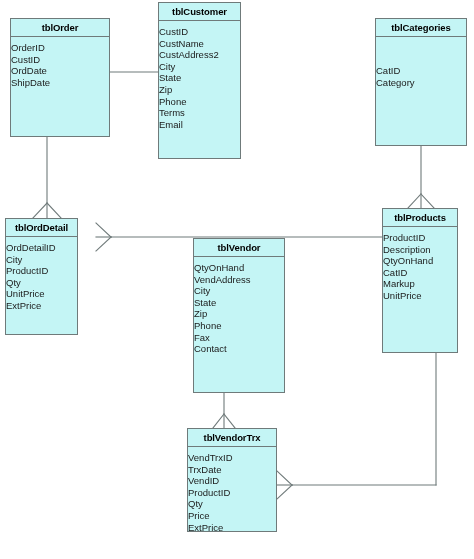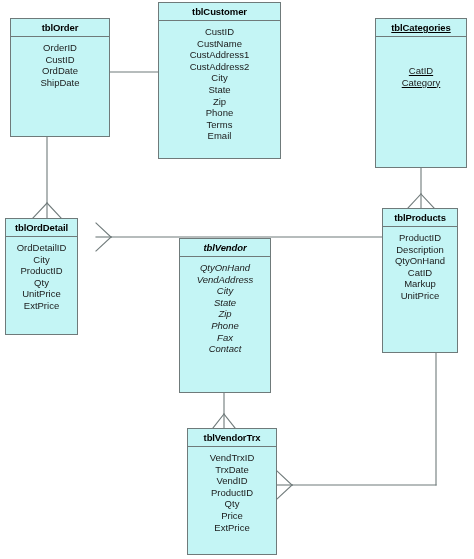--- a/index.html
+++ b/index.html
@@ -22,21 +22,21 @@
     text-align:center;
     font-weight:bold;
     font-size:9.5px;
     color:#000;
     padding:3px 2px 3px 2px;
     border-bottom:1px solid #6f7a7a;
     line-height:11px;
     letter-spacing:-0.1px;
   }
   .entity-fields{
-    text-align:center;
+    text-align:left;
     font-size:9.5px;
     color:#1a1a1a;
     line-height:11.6px;
     padding-top:5px;
   }
   .field{white-space:nowrap;}
   .pad-top-lg .entity-fields{padding-top:28px;}
 </style>
 </head>
 <body>
@@ -92,57 +92,56 @@
   <div class="entity" style="left:10px;top:18px;width:100px;height:119px;">
     <div class="entity-header">tblOrder</div>
     <div class="entity-fields">
       <div class="field">OrderID</div>
       <div class="field">CustID</div>
       <div class="field">OrdDate</div>
       <div class="field">ShipDate</div>
     </div>
   </div>
 
-  <div class="entity" style="left:158px;top:2px;width:123px;height:157px;">
+  <div class="entity" style="left:158px;top:2px;width:83px;height:157px;">
     <div class="entity-header">tblCustomer</div>
     <div class="entity-fields">
       <div class="field">CustID</div>
       <div class="field">CustName</div>
-      <div class="field">CustAddress1</div>
       <div class="field">CustAddress2</div>
       <div class="field">City</div>
       <div class="field">State</div>
       <div class="field">Zip</div>
       <div class="field">Phone</div>
       <div class="field">Terms</div>
       <div class="field">Email</div>
     </div>
   </div>
 
-  <div class="entity pad-top-lg" style="left:375px;top:18px;width:92px;height:150px;text-decoration:underline;">
+  <div class="entity pad-top-lg" style="left:375px;top:18px;width:92px;height:128px;">
     <div class="entity-header">tblCategories</div>
     <div class="entity-fields">
       <div class="field">CatID</div>
       <div class="field">Category</div>
     </div>
   </div>
 
   <div class="entity" style="left:5px;top:218px;width:73px;height:117px;">
     <div class="entity-header">tblOrdDetail</div>
     <div class="entity-fields">
       <div class="field">OrdDetailID</div>
       <div class="field">City</div>
       <div class="field">ProductID</div>
       <div class="field">Qty</div>
       <div class="field">UnitPrice</div>
       <div class="field">ExtPrice</div>
     </div>
   </div>
 
-  <div class="entity" style="left:179px;top:238px;width:92px;height:155px;font-style:italic;">
+  <div class="entity" style="left:193px;top:238px;width:92px;height:155px;">
     <div class="entity-header">tblVendor</div>
     <div class="entity-fields">
       <div class="field">QtyOnHand</div>
       <div class="field">VendAddress</div>
       <div class="field">City</div>
       <div class="field">State</div>
       <div class="field">Zip</div>
       <div class="field">Phone</div>
       <div class="field">Fax</div>
       <div class="field">Contact</div>
@@ -154,21 +153,21 @@
     <div class="entity-fields">
       <div class="field">ProductID</div>
       <div class="field">Description</div>
       <div class="field">QtyOnHand</div>
       <div class="field">CatID</div>
       <div class="field">Markup</div>
       <div class="field">UnitPrice</div>
     </div>
   </div>
 
-  <div class="entity" style="left:187px;top:428px;width:90px;height:127px;">
+  <div class="entity" style="left:187px;top:428px;width:90px;height:104px;">
     <div class="entity-header">tblVendorTrx</div>
     <div class="entity-fields">
       <div class="field">VendTrxID</div>
       <div class="field">TrxDate</div>
       <div class="field">VendID</div>
       <div class="field">ProductID</div>
       <div class="field">Qty</div>
       <div class="field">Price</div>
       <div class="field">ExtPrice</div>
     </div>

